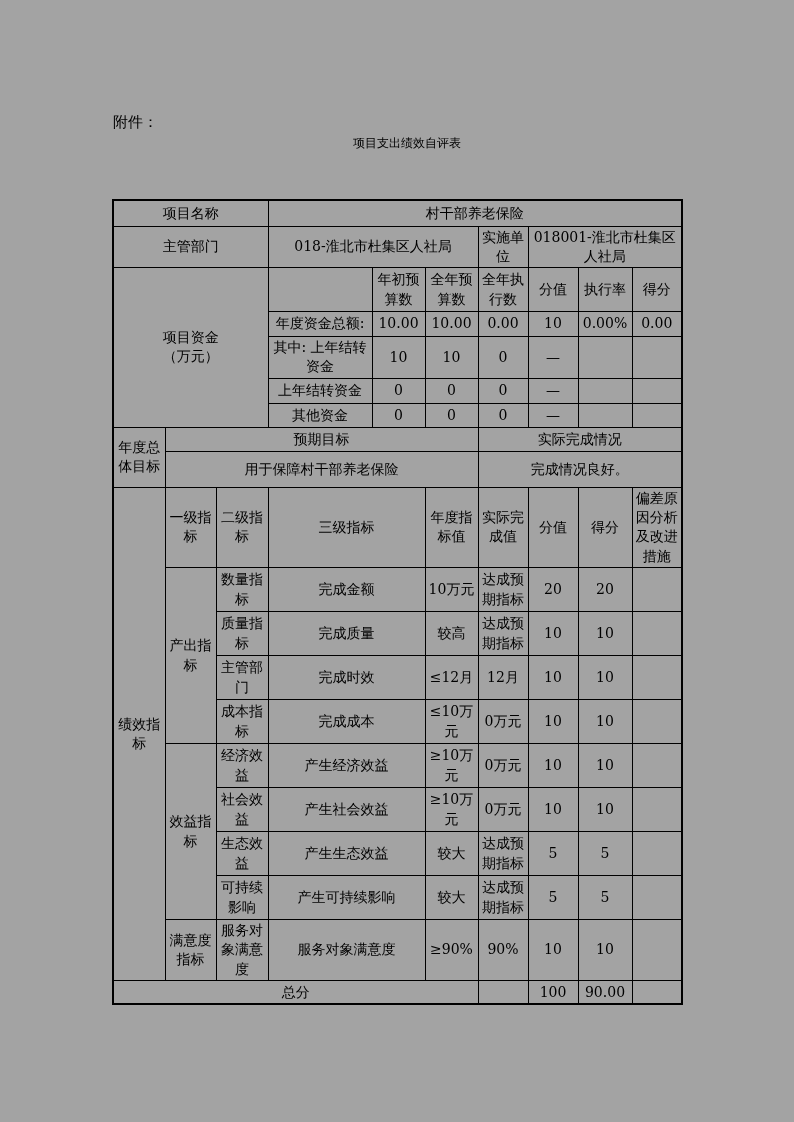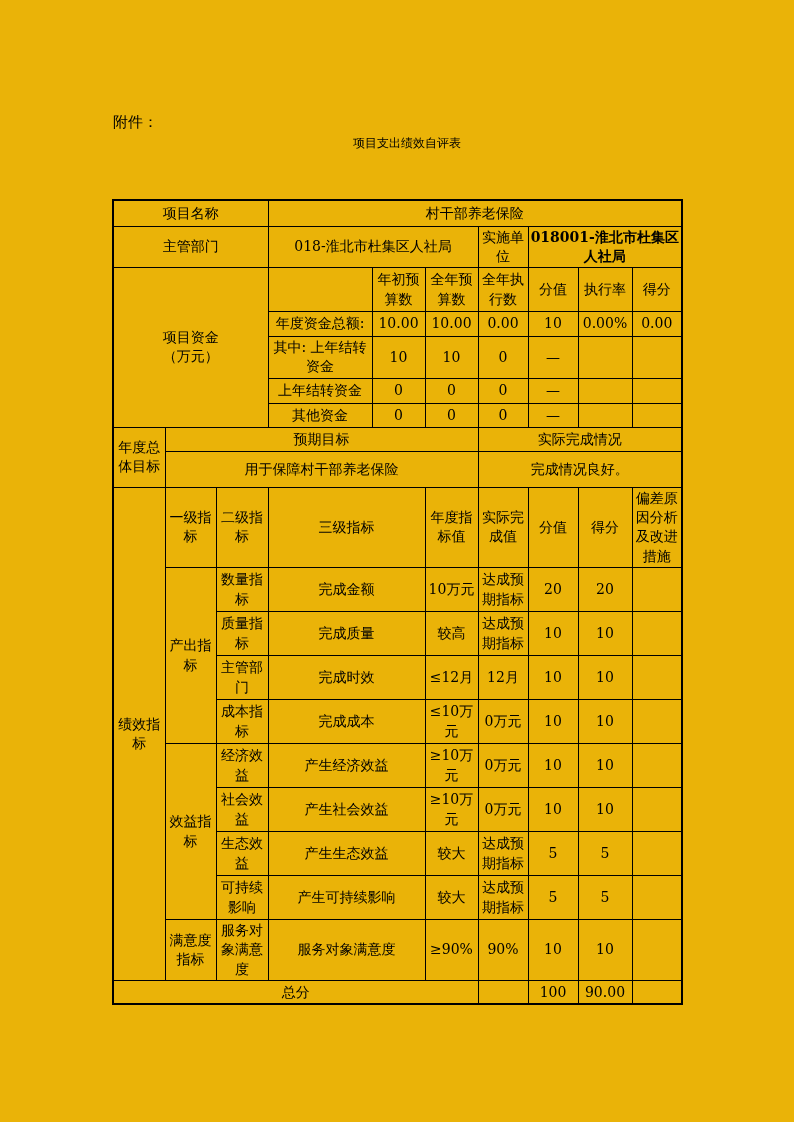--- a/index.html
+++ b/index.html
@@ -2,42 +2,42 @@
 <html><head>
 <meta charset="utf-8">
 <style>
   * { box-sizing: border-box; margin: 0; padding: 0; }
   html, body { background: #fff; }
   body {
     width: 794px; height: 1122px;
     font-family: "DejaVu Serif", "Liberation Serif", serif;
     color: #000;
   }
-  .page { position: relative; width: 794px; height: 1122px; background: #eab308; overflow: hidden; }
+  .page { position: relative; width: 794px; height: 1122px; background: #a3a3a3; overflow: hidden; }
   .attachment { position: absolute; left: 113px; top: 113px; font-size: 15px; }
   .doc-title { position: absolute; left: 10px; top: 135px; width: 100%; text-align: center; font-size: 12px; }
   .doc-subtitle { position: absolute; left: 0; top: 159px; width: 100%; text-align: center; font-size: 15px; }
 
   table.eval {
     position: absolute; left: 112px; top: 199px;
     width: 570px; border-collapse: collapse; table-layout: fixed;
     border: 2px solid #000;
   }
   table.eval td {
     border: 1px solid #000;
     font-size: 14px;
     line-height: 1.38;
     text-align: center;
     vertical-align: middle;
     padding: 1px 2px;
     overflow: hidden;
   }
   td.al { text-align: left; }
   td.bb2 { border-bottom-width: 2px; }
-  td.break { word-break: break-all; font-weight: bold; }
+  td.break { word-break: break-all; }
   .line { display: block; }
 </style>
 </head>
 <body>
 
 <div class="page">
 
   <div class="attachment">附件：</div>
   <div class="doc-title">项目支出绩效自评表</div>
 

